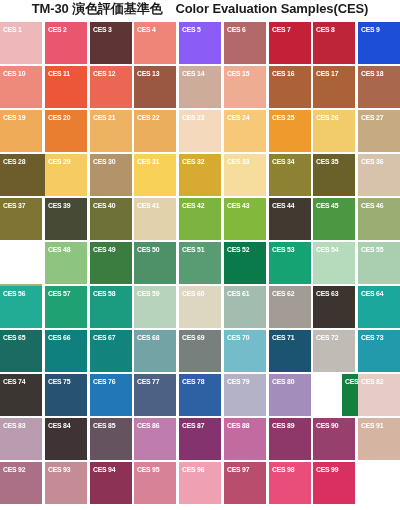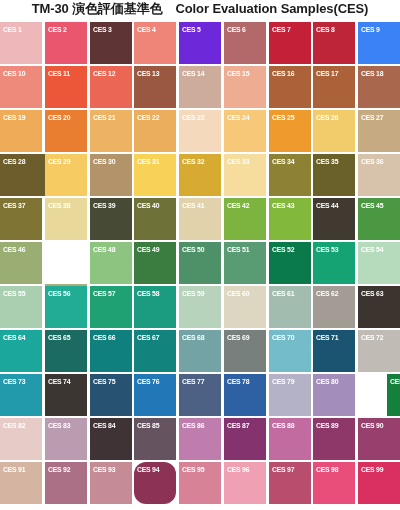--- a/index.html
+++ b/index.html
@@ -77,33 +77,33 @@
       </div>
       <div class="swatch" style="background: rgb(233, 86, 110);">
         <span class="swatch-label">CES 2</span>
       </div>
       <div class="swatch" style="background: rgb(95, 52, 52);">
         <span class="swatch-label">CES 3</span>
       </div>
       <div class="swatch" style="background: rgb(239, 132, 121);">
         <span class="swatch-label">CES 4</span>
       </div>
-      <div class="swatch" style="background: #6d28d9; padding-left: 24px;">
+      <div class="swatch" style="background: #8b5cf6; padding-left: 24px;">
         <span class="swatch-label">CES 5</span>
       </div>
       <div class="swatch" style="background: rgb(179, 105, 106);">
         <span class="swatch-label">CES 6</span>
       </div>
       <div class="swatch" style="background: rgb(196, 33, 56);">
         <span class="swatch-label">CES 7</span>
       </div>
       <div class="swatch" style="background: rgb(191, 37, 56);">
         <span class="swatch-label">CES 8</span>
       </div>
-      <div class="swatch" style="background: #3b82f6;">
+      <div class="swatch" style="background: #1d4ed8;">
         <span class="swatch-label">CES 9</span>
       </div>
       <div class="swatch" style="background: rgb(238, 138, 124);">
         <span class="swatch-label">CES 10</span>
       </div>
       <div class="swatch" style="background: rgb(236, 87, 57);">
         <span class="swatch-label">CES 11</span>
       </div>
       <div class="swatch" style="background: rgb(235, 103, 83);">
         <span class="swatch-label">CES 12</span>
@@ -176,23 +176,20 @@
       </div>
       <div class="swatch" style="background: rgb(106, 96, 41);">
         <span class="swatch-label">CES 35</span>
       </div>
       <div class="swatch" style="background: rgb(215, 195, 171);">
         <span class="swatch-label">CES 36</span>
       </div>
       <div class="swatch" style="background: rgb(127, 116, 51);">
         <span class="swatch-label">CES 37</span>
       </div>
-      <div class="swatch" style="background: rgb(232, 217, 155);">
-        <span class="swatch-label">CES 38</span>
-      </div>
       <div class="swatch" style="background: rgb(71, 74, 52);">
         <span class="swatch-label">CES 39</span>
       </div>
       <div class="swatch" style="background: rgb(111, 114, 56);">
         <span class="swatch-label">CES 40</span>
       </div>
       <div class="swatch" style="background: rgb(226, 210, 171);">
         <span class="swatch-label">CES 41</span>
       </div>
       <div class="swatch" style="background: rgb(124, 180, 63);">
@@ -344,21 +341,21 @@
       </div>
       <div class="swatch" style="background: rgb(213, 180, 162);">
         <span class="swatch-label">CES 91</span>
       </div>
       <div class="swatch" style="background: rgb(171, 112, 134);">
         <span class="swatch-label">CES 92</span>
       </div>
       <div class="swatch" style="background: rgb(197, 140, 150);">
         <span class="swatch-label">CES 93</span>
       </div>
-      <div class="swatch" style="background: rgb(140, 51, 85); border-radius: 12px;">
+      <div class="swatch" style="background: rgb(140, 51, 85);">
         <span class="swatch-label">CES 94</span>
       </div>
       <div class="swatch" style="background: rgb(216, 130, 152);">
         <span class="swatch-label">CES 95</span>
       </div>
       <div class="swatch" style="background: rgb(239, 161, 179);">
         <span class="swatch-label">CES 96</span>
       </div>
       <div class="swatch" style="background: rgb(184, 77, 109);">
         <span class="swatch-label">CES 97</span>

